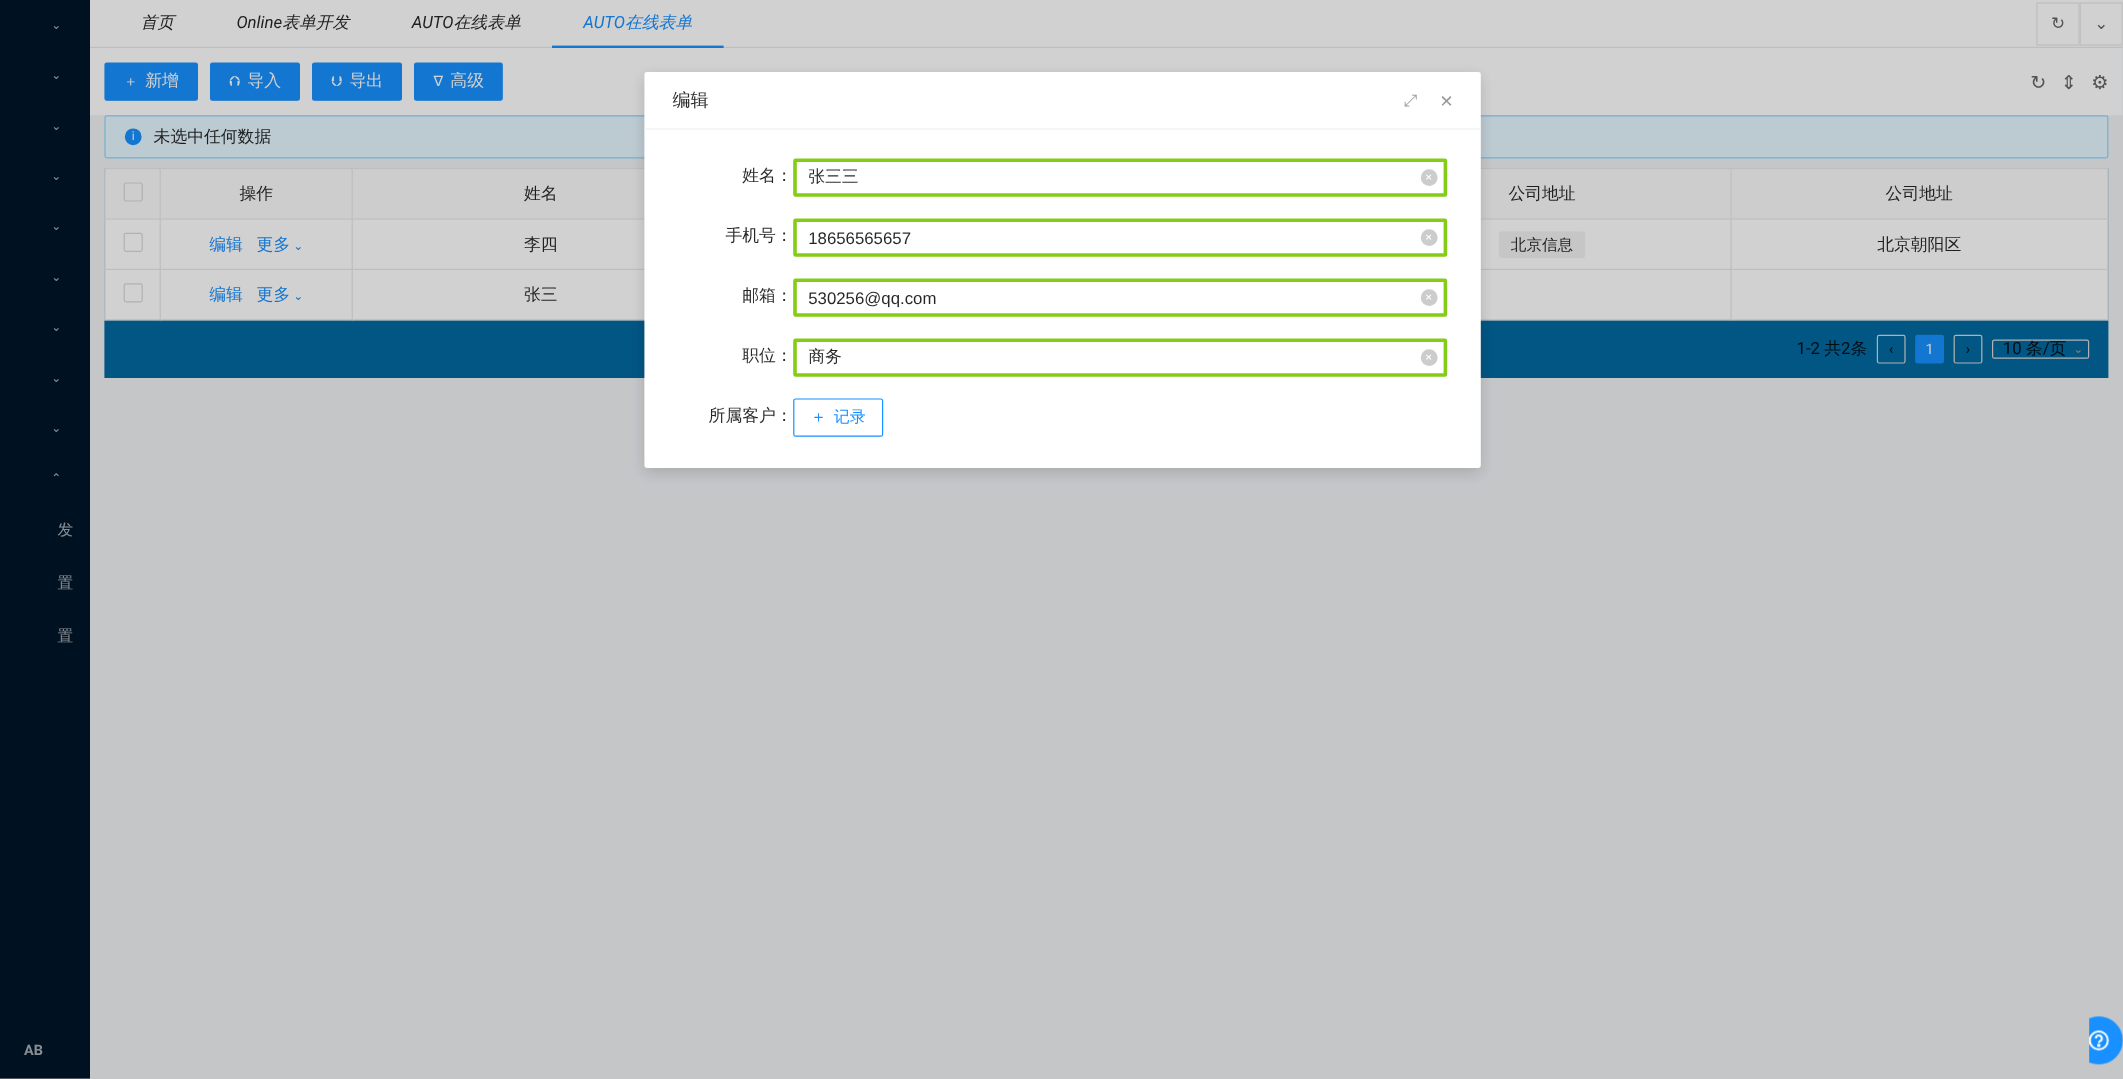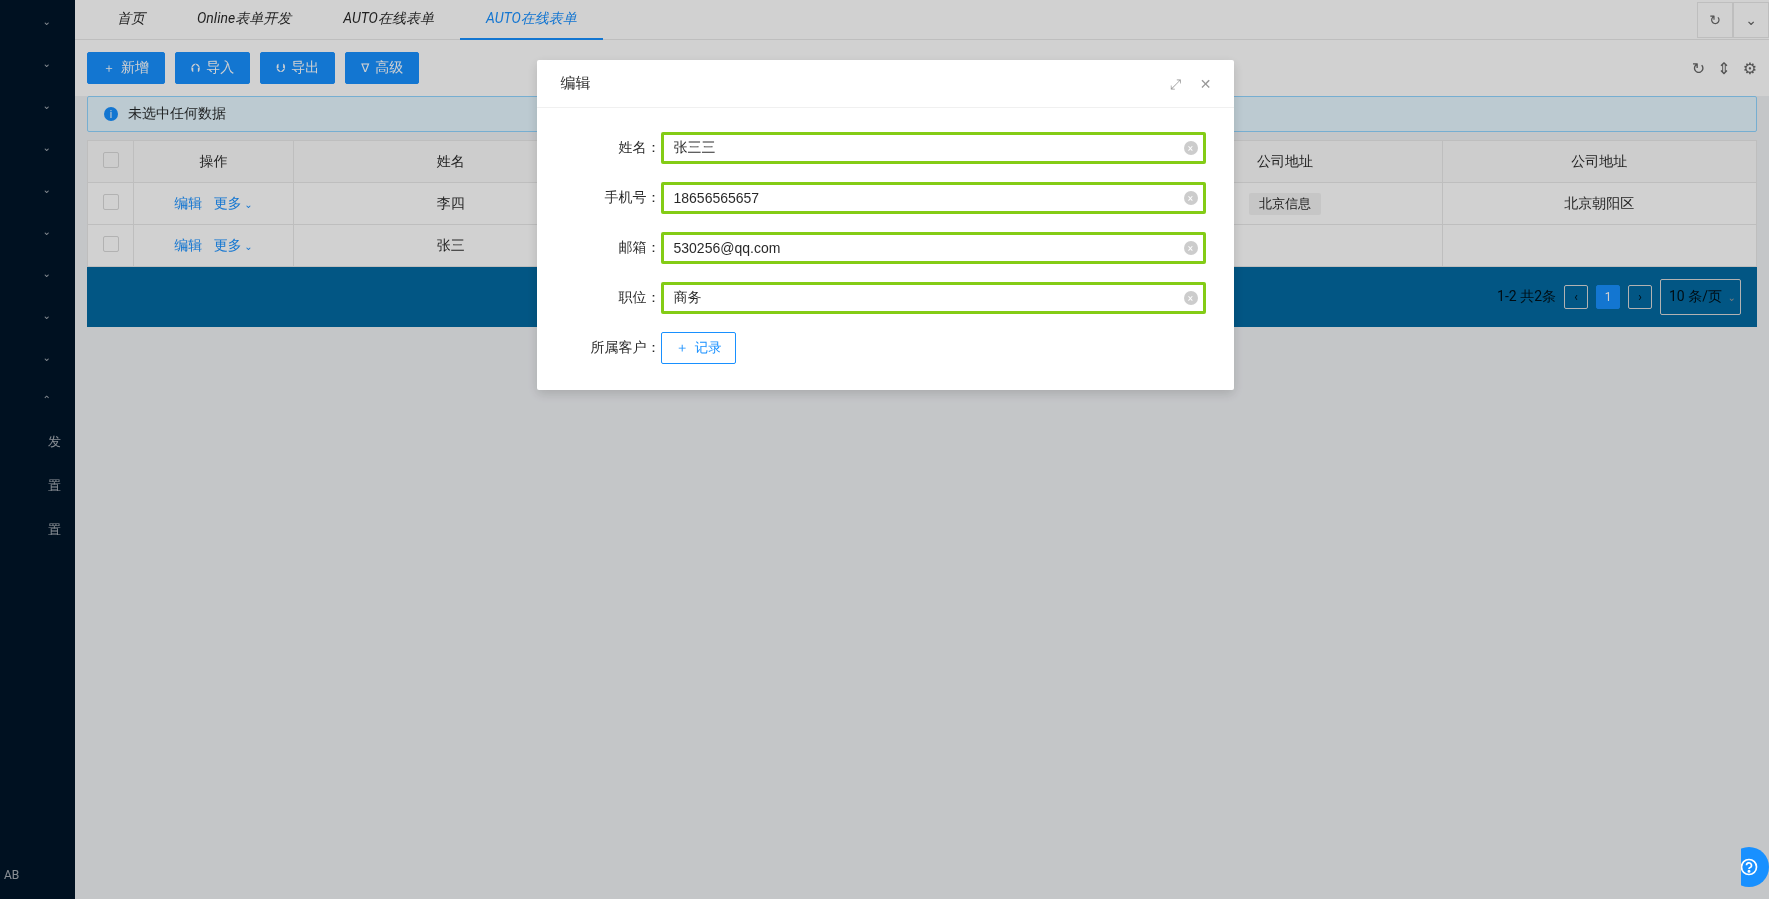--- a/index.html
+++ b/index.html
@@ -6,21 +6,21 @@
 body { font-family:-apple-system,BlinkMacSystemFont,"Segoe UI",Roboto,"PingFang SC","Microsoft YaHei",sans-serif; font-size:14px; color:rgba(0,0,0,.85); background:#f0f2f5; overflow:hidden; }
 .layout { display:flex; height:100vh; width:100vw; }
 
 
 .sidebar { width:75px; background:#001529; color:rgba(255,255,255,.65); display:flex; flex-direction:column; overflow:hidden; }
 .logo { height:0; }
 .menu { flex:1; overflow:auto; }
 .menu-item { height:42px; display:flex; align-items:center; justify-content:flex-end; padding-right:24px; cursor:pointer; font-size:12px; }
 .menu-item .arrow { font-size:10px; }
 .menu-sub { height:44px; display:flex; align-items:center; justify-content:flex-end; padding-right:14px; font-size:13px; color:rgba(255,255,255,.65); cursor:pointer; }
-.sidebar-footer { height:48px; display:flex; align-items:center; padding-left:4px; font-size:12px; }
+.sidebar-footer { height:48px; display:flex; align-items:center; padding-left:20px; font-size:12px;font-weight:bold; }
 
 
 .main { flex:1; display:flex; flex-direction:column; min-width:0; }
 
 
 .tabs-row { background:#fff; border-bottom:1px solid #e8e8e8; display:flex; align-items:center; height:40px; padding-left:16px; }
 .tabs-list { display:flex; gap:0; flex:1;font-style:italic; }
 .tab { padding:0 26px; height:40px; display:flex; align-items:center; cursor:pointer; border-bottom:2px solid transparent; color:rgba(0,0,0,.85); font-size:14px; }
 .tab.active { color:#1890ff; border-bottom-color:#1890ff; }
 .tabs-extra { display:flex; }
@@ -48,21 +48,21 @@
 .chk { width:16px; height:16px; border:1px solid #d9d9d9; border-radius:2px; display:inline-block; }
 .op-link { color:#1890ff; cursor:pointer; margin:0 4px; }
 .op-link.more::after { content:" ⌄"; font-size:10px; color:#1890ff; }
 .tag { background:#f2f2f2; padding:2px 10px; border-radius:2px; display:inline-block; font-size:13px; }
 .table-wrap { margin:8px 12px 0 12px; background:#0369a1; }
 
 
 .pagination { display:flex; justify-content:flex-end; align-items:center; gap:8px; padding:12px 16px; font-size:14px; color:rgba(0,0,0,.85); }
 .pg-btn { min-width:24px; height:24px; border:1px solid #d9d9d9; border-radius:2px; display:inline-flex; align-items:center; justify-content:center; cursor:pointer; font-size:12px; }
 .pg-btn.active { background:#1890ff; color:#fff; border-color:#1890ff; }
-.pg-select { height:36px; border:1px solid #d9d9d9; border-radius:2px; padding:0 18px 0 8px; display:inline-flex; align-items:center; cursor:pointer; position:relative; font-size:14px; }
+.pg-select { height:16px; border:1px solid #d9d9d9; border-radius:2px; padding:0 18px 0 8px; display:inline-flex; align-items:center; cursor:pointer; position:relative; font-size:14px; }
 .pg-select::after { content:"⌄"; position:absolute; right:4px; font-size:10px; color:#999; }
 
 
 .mask { position:fixed; inset:0; background:rgba(0,0,0,.18); }
 .modal { position:fixed; left:50%; top:60px; width:697px; margin-left:-348px; background:#fff; border-radius:2px; box-shadow:0 4px 12px rgba(0,0,0,.15); display:flex; flex-direction:column; }
 .modal-head { height:48px; padding:0 56px 0 24px; display:flex; align-items:center; border-bottom:1px solid #f0f0f0; position:relative; font-size:15px; }
 .modal-head .hicon { position:absolute; top:14px; width:20px; height:20px; display:flex; align-items:center; justify-content:center; cursor:pointer; color:#999; font-size:14px; }
 .hicon.max { right:48px; }
 .hicon.close { right:18px; }
 .modal-body { padding:24px 28px 8px 0; }

